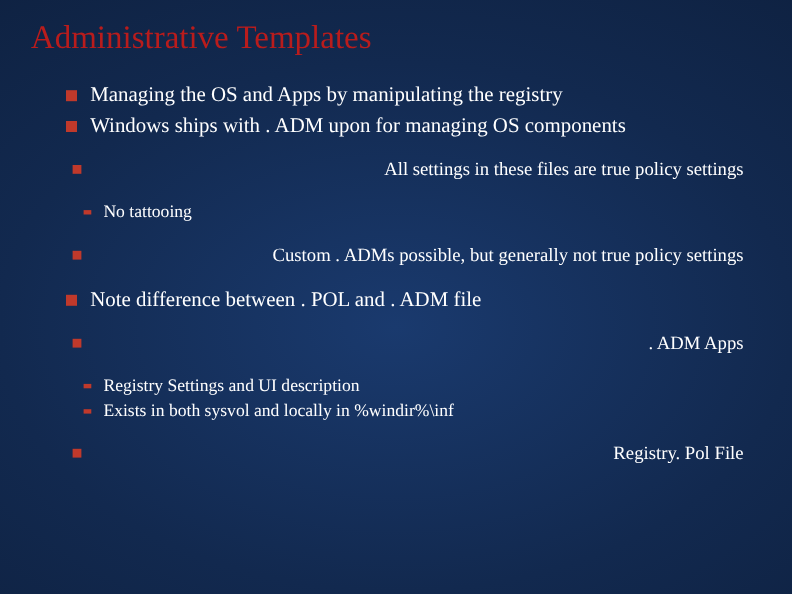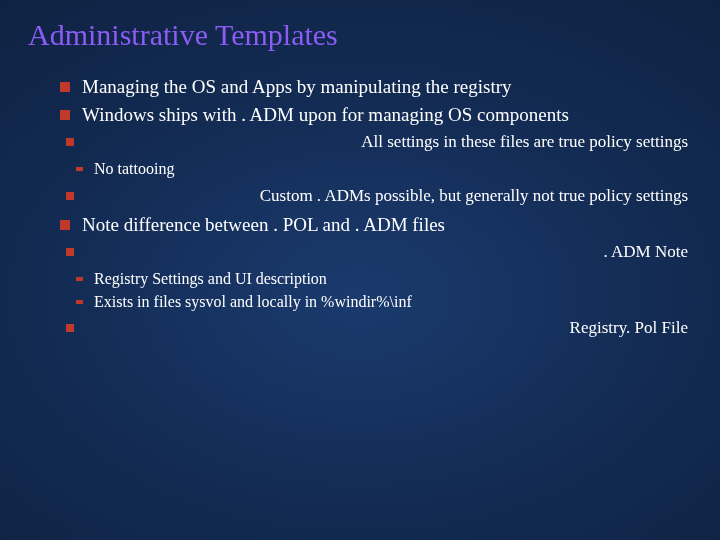--- a/index.html
+++ b/index.html
@@ -13,27 +13,27 @@
     background: radial-gradient(ellipse 900px 600px at 50% 55%, #1a3a6e 0%, #12294f 40%, #0a1830 100%);
     font-family: "Times New Roman", Times, serif;
     color: #ffffff;
   }
   .slide {
     padding: 18px 28px;
     box-sizing: border-box;
   }
   .title {
     font-size: 30px;
-    color: #8b5cf6;
+    color: #b91c1c;
     margin: 0 0 22px 0;
     font-weight: normal;
   }
   ul {
     list-style: none;
-    margin: 4px;
+    margin: 16px;
     padding: 0;
     font-family: Liberation Serif, serif;
   }
   li {
     position: relative;
     padding-left: 20px;
     line-height: 1.35;
   }
   li::before {
     content: "";
@@ -72,29 +72,29 @@
 
   <ul class="l3">
     <li>No tattooing</li>
   </ul>
 
   <ul class="l2">
     <li>Custom . ADMs possible, but generally not true policy settings</li>
   </ul>
 
   <ul class="l1">
-    <li>Note difference between . POL and . ADM files</li>
+    <li>Note difference between . POL and . ADM file</li>
   </ul>
 
   <ul class="l2">
-    <li>. ADM Note</li>
+    <li>. ADM Apps</li>
   </ul>
 
   <ul class="l3">
     <li>Registry Settings and UI description</li>
-    <li>Exists in files sysvol and locally in %windir%\inf</li>
+    <li>Exists in both sysvol and locally in %windir%\inf</li>
   </ul>
 
   <ul class="l2">
     <li>Registry. Pol File</li>
   </ul>
 
 </div>
 
 </body></html>

